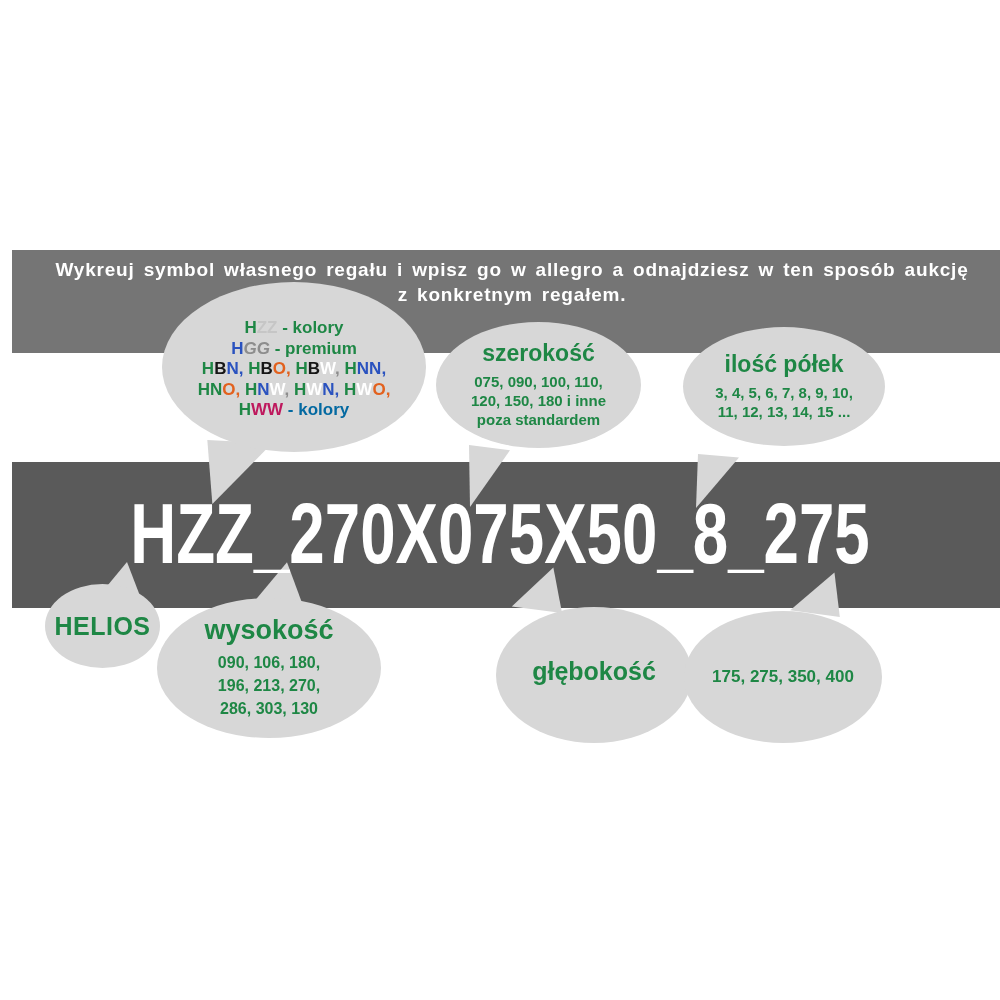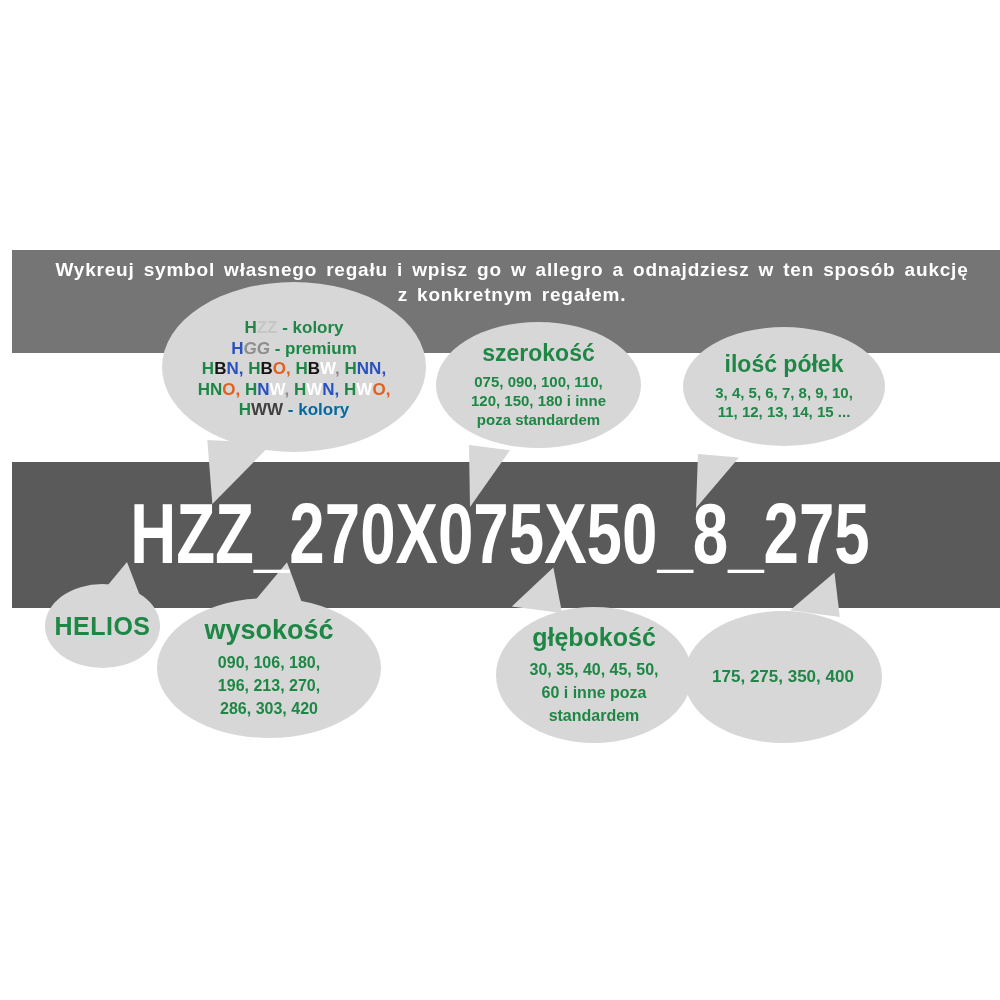--- a/index.html
+++ b/index.html
@@ -78,21 +78,21 @@
 <div class="tail tail-nos"></div>
 
 <div class="code">HZZ_270X075X50_8_275</div>
 
 <div class="bubble b-kolor">
   <div class="codes">
       <div><span style="color: rgb(30, 135, 69);">H</span><span style="color: rgb(198, 198, 198);">ZZ</span><span style="color: rgb(30, 135, 69);"> - kolory</span></div>
       <div><span style="color: rgb(42, 82, 191);">H</span><span style="color: rgb(141, 141, 141); font-style: italic;">GG</span><span style="color: rgb(30, 135, 69);"> - premium</span></div>
       <div><span style="color: rgb(30, 135, 69);">H</span><span style="color: rgb(22, 22, 22);">B</span><span style="color: rgb(42, 82, 191);">N</span><span style="color: rgb(42, 82, 191);">, </span><span style="color: rgb(30, 135, 69);">H</span><span style="color: rgb(22, 22, 22);">B</span><span style="color: rgb(226, 97, 30);">O</span><span style="color: rgb(226, 97, 30);">, </span><span style="color: rgb(30, 135, 69);">H</span><span style="color: rgb(22, 22, 22);">B</span><span style="color: rgb(255, 255, 255);">W</span><span style="color: rgb(141, 141, 141);">, </span><span style="color: rgb(30, 135, 69);">H</span><span style="color: rgb(42, 82, 191);">NN</span><span style="color: rgb(42, 82, 191);">,</span></div>
       <div><span style="color: rgb(30, 135, 69);">H</span><span style="color: rgb(30, 135, 69);">N</span><span style="color: rgb(226, 97, 30);">O</span><span style="color: rgb(226, 97, 30);">, </span><span style="color: rgb(30, 135, 69);">H</span><span style="color: rgb(42, 82, 191);">N</span><span style="color: rgb(255, 255, 255);">W</span><span style="color: rgb(141, 141, 141);">, </span><span style="color: rgb(30, 135, 69);">H</span><span style="color: rgb(255, 255, 255);">W</span><span style="color: rgb(42, 82, 191);">N</span><span style="color: rgb(42, 82, 191);">, </span><span style="color: rgb(30, 135, 69);">H</span><span style="color: rgb(255, 255, 255);">W</span><span style="color: rgb(226, 97, 30);">O</span><span style="color: rgb(226, 97, 30);">,</span></div>
-      <div><span style="color: rgb(30, 135, 69);">H</span><span style="color: #404040; margin-top: 32px;">WW</span><span style="color: #0369a1;"> - kolory</span></div>
+      <div><span style="color: rgb(30, 135, 69);">H</span><span style="color: #be185d; margin-top: 32px;">WW</span><span style="color: #0369a1;"> - kolory</span></div>
     </div>
 </div>
 
 <div class="bubble b-szer">
   <div class="btitle">szerokość</div>
   <div class="nums">
       <div>075, 090, 100, 110,</div>
       <div>120, 150, 180  i inne</div>
       <div>poza standardem</div>
     </div>
@@ -108,30 +108,25 @@
 
 <div class="bubble b-helios">
   <div class="btitle">HELIOS</div>
 </div>
 
 <div class="bubble b-wys">
   <div class="btitle">wysokość</div>
   <div class="nums">
       <div>090, 106, 180,</div>
       <div>196, 213, 270,</div>
-      <div>286, 303, 420</div>
+      <div>286, 303, 130</div>
     </div>
 </div>
 
 <div class="bubble b-gleb">
   <div class="btitle">głębokość</div>
-  <div class="nums">
-      <div>30, 35, 40, 45, 50,</div>
-      <div>60 i inne poza</div>
-      <div>standardem</div>
-    </div>
 </div>
 
 <div class="bubble b-nos">
   <div class="nums">
       <div>175, 275, 350, 400</div>
     </div>
 </div>
 
 </body></html>

